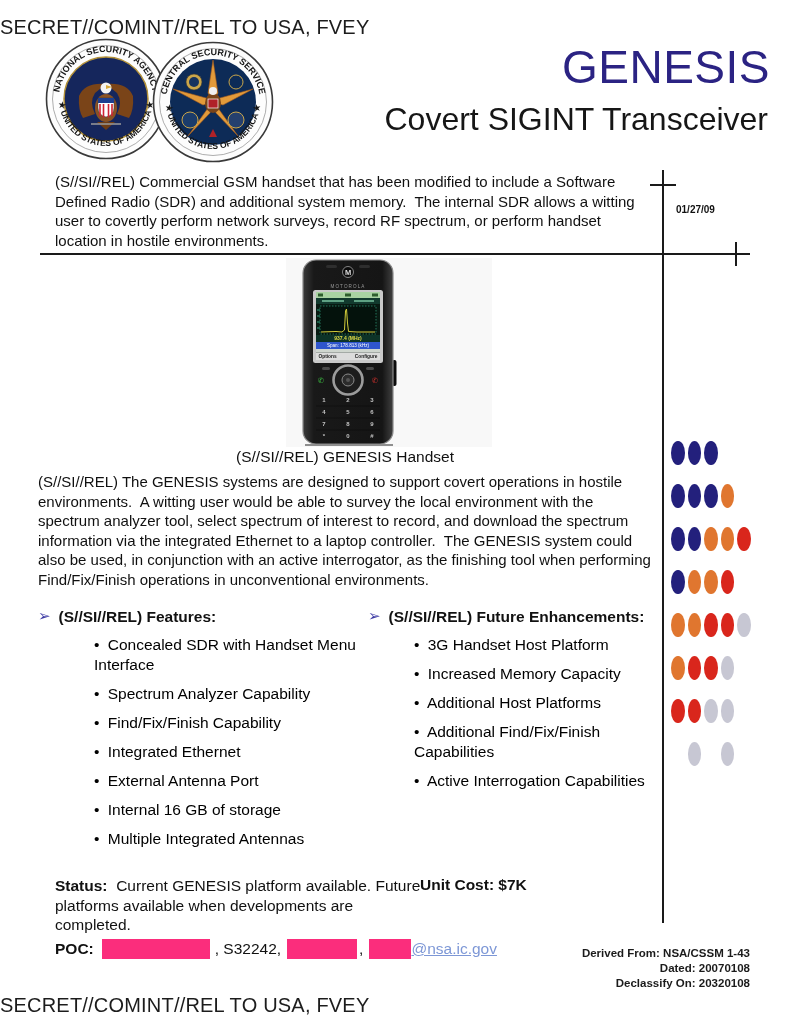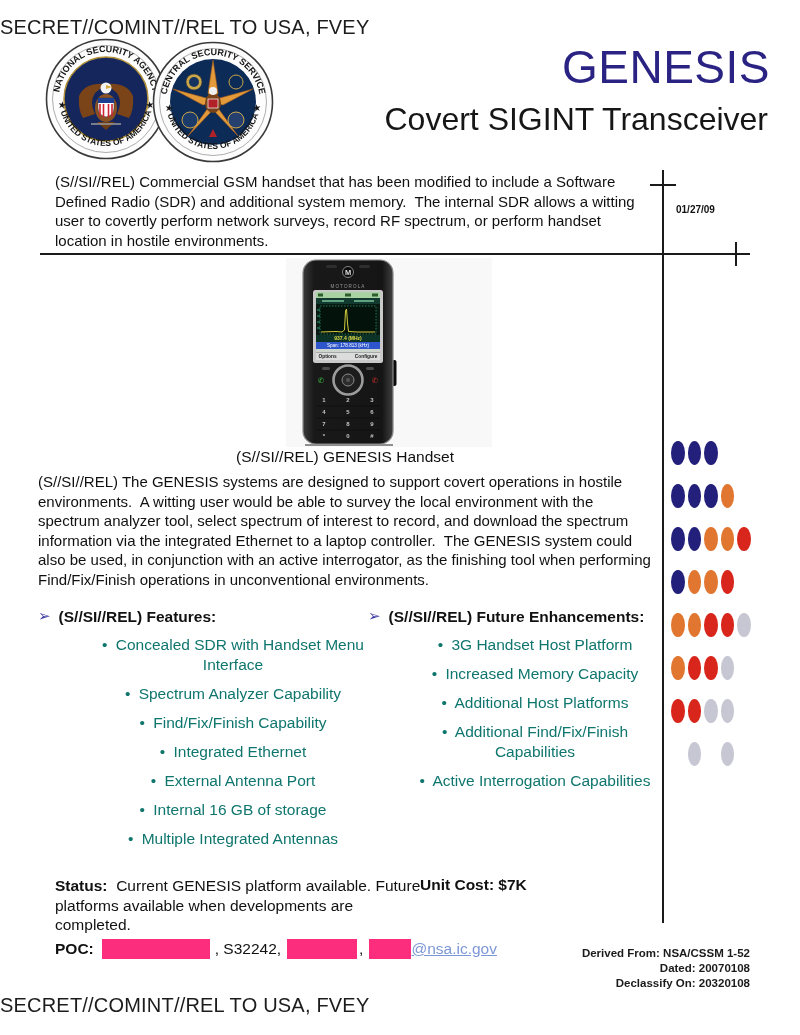--- a/index.html
+++ b/index.html
@@ -10,21 +10,21 @@
   .title{right:30px;top:40px;font-size:46px;font-weight:400;color:#2b2383;letter-spacing:.5px;}
   .subtitle{right:32px;top:101px;font-size:32px;color:#161616;}
   .para{font-size:15px;line-height:19.5px;color:#101010;white-space:pre-wrap;}
   .date{left:676px;top:204px;font-size:10px;font-weight:700;}
   .vline{background:#1a1a1a;width:1.5px;}
   .hline{background:#1a1a1a;height:1.5px;}
   .caption{left:105px;top:448px;width:480px;text-align:center;font-size:15.5px;font-weight:400;}
   .col-head{font-size:15.5px;font-weight:700;display:flex;gap:8px;align-items:baseline;}
   .arrow{color:#3f3da5;font-size:15px;font-weight:400;transform:translateY(-1px);}
   .bullets{margin-top:9px;}
-  .bullet-item{font-size:15.5px;line-height:19.5px;margin-bottom:9.5px;color:#0f766e;text-align:center;}
+  .bullet-item{font-size:15.5px;line-height:19.5px;margin-bottom:9.5px;color:#000000;}
   .bullet-dot{margin-right:4px;}
   .dot-grid{left:671px;top:441px;}
   .dot-row{display:flex;height:24px;margin-bottom:19px;}
   .dot{width:13.5px;height:24px;border-radius:50%;margin-right:3px;flex:none;}
   .status{left:55px;top:876px;width:378px;font-size:15.5px;line-height:19.5px;white-space:pre-wrap;}
   .unitcost{left:420px;top:876px;font-size:15.5px;font-weight:700;}
   .poc{left:55px;top:939px;font-size:15.5px;display:flex;align-items:center;}
   .poc b{margin-right:8px;}
   .redact{display:inline-block;height:20px;background:#fb2d7c;vertical-align:middle;}
   .emaillink{color:#7d97d6;text-decoration:underline;}
@@ -274,20 +274,20 @@
     <b>POC:</b>
     <span class="redact" style="width:108px;"></span>
     <span style="margin:0 6px 0 5px;">, S32242,</span>
     <span class="redact" style="width:70px;"></span>
     <span style="margin:0 6px 0 2px;">,</span>
     <span class="redact" style="width:42px;"></span>
     <a href="#" class="emaillink">@nsa.ic.gov</a>
   </div>
 
   <div class="abs derived">
-    <div>Derived From: NSA/CSSM 1-52</div>
+    <div>Derived From: NSA/CSSM 1-43</div>
     <div>Dated: 20070108</div>
     <div>Declassify On: 20320108</div>
   </div>
 
   <div class="abs classification" style="top:994px;">SECRET//COMINT//REL TO USA, FVEY</div>
 
 </div>
 
 </body></html>

